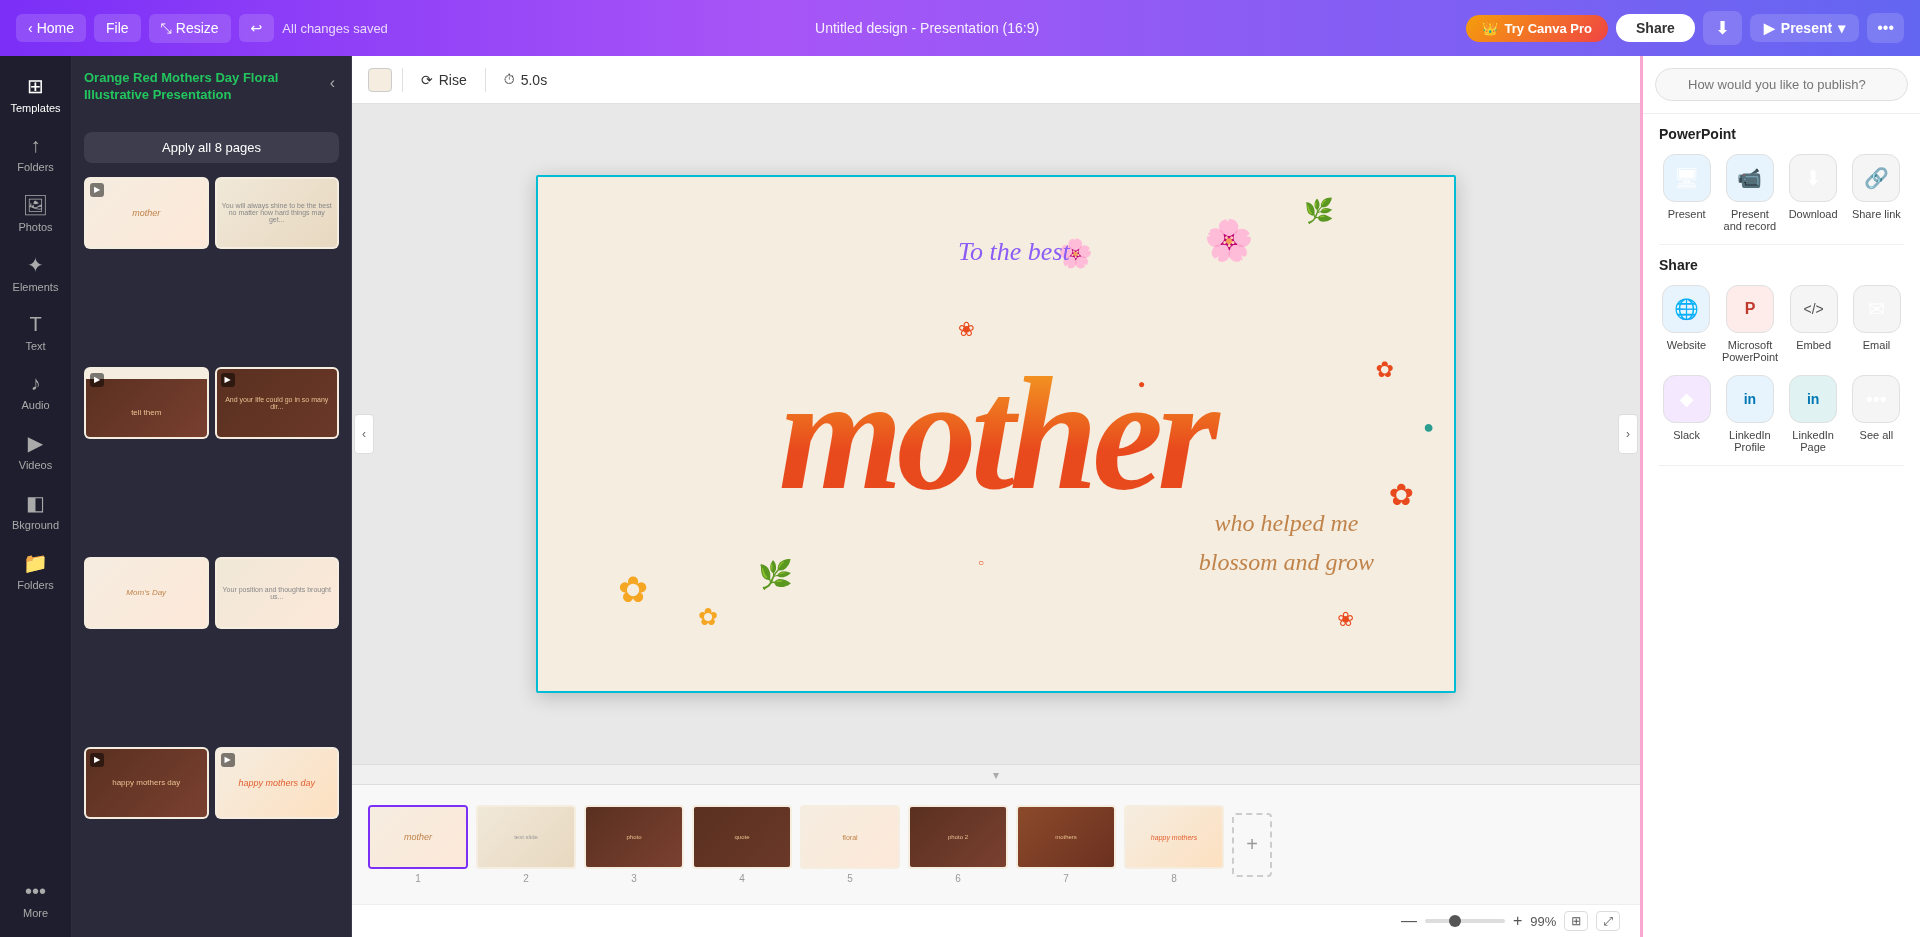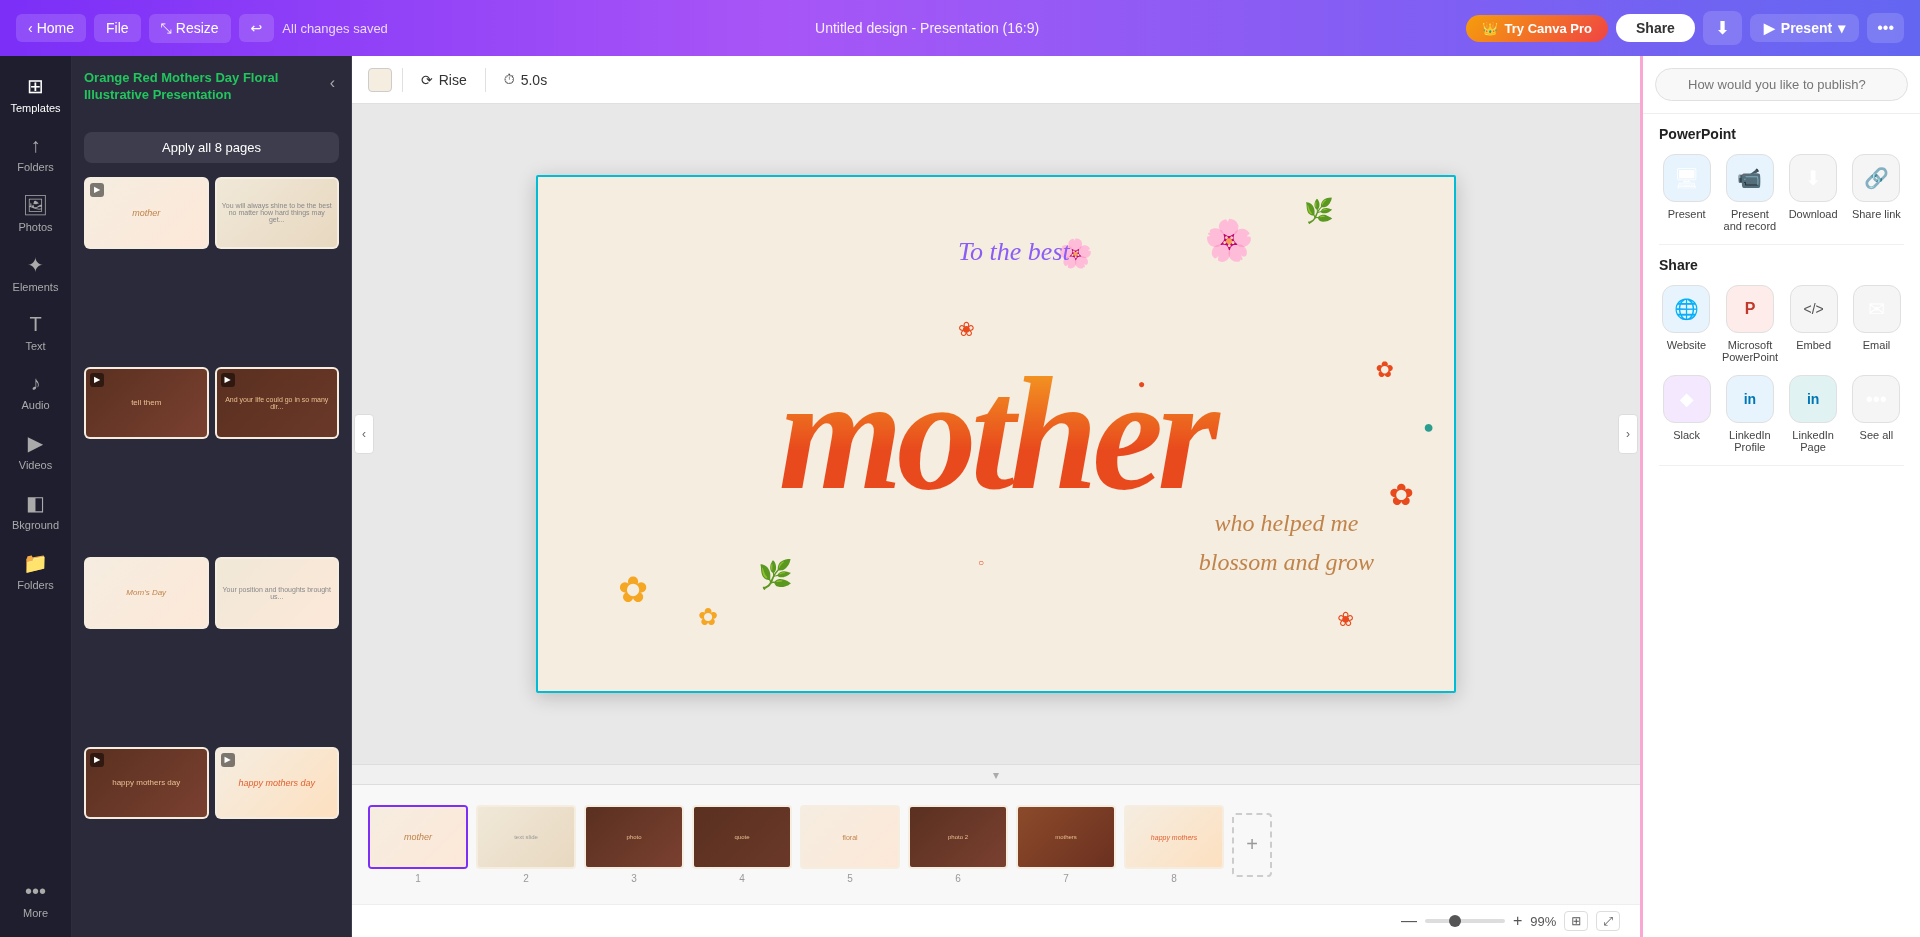--- a/index.html
+++ b/index.html
@@ -232,21 +232,21 @@
       </div>
 
       <div class="template-thumb">
         <div class="thumb-bg" style="background:linear-gradient(135deg,#f0e8d8,#e8d8c0);font-size:7px;color:#888;padding:4px;">
           <span>You will always shine to be the best no matter how hard things may get...</span>
         </div>
       </div>
 
       <div class="template-thumb">
         <div class="thumb-video" style="color:#fff;">▶</div>
-        <div class="thumb-bg dark" style="background:linear-gradient(135deg,#5a3020,#7a4030);">
+        <div class="thumb-bg dark" style="background:linear-gradient(135deg,#5a3020,#7a4030);margin-top:10px;">
           <span style="font-size:8px;color:#e8c090;">tell them</span>
         </div>
       </div>
 
       <div class="template-thumb">
         <div class="thumb-video" style="color:#fff;">▶</div>
         <div class="thumb-bg dark" style="background:linear-gradient(135deg,#5a3020,#6a3828);">
           <span style="font-size:7px;color:#e8c090;text-align:center;">And your life could go in so many dir...</span>
         </div>
       </div>

